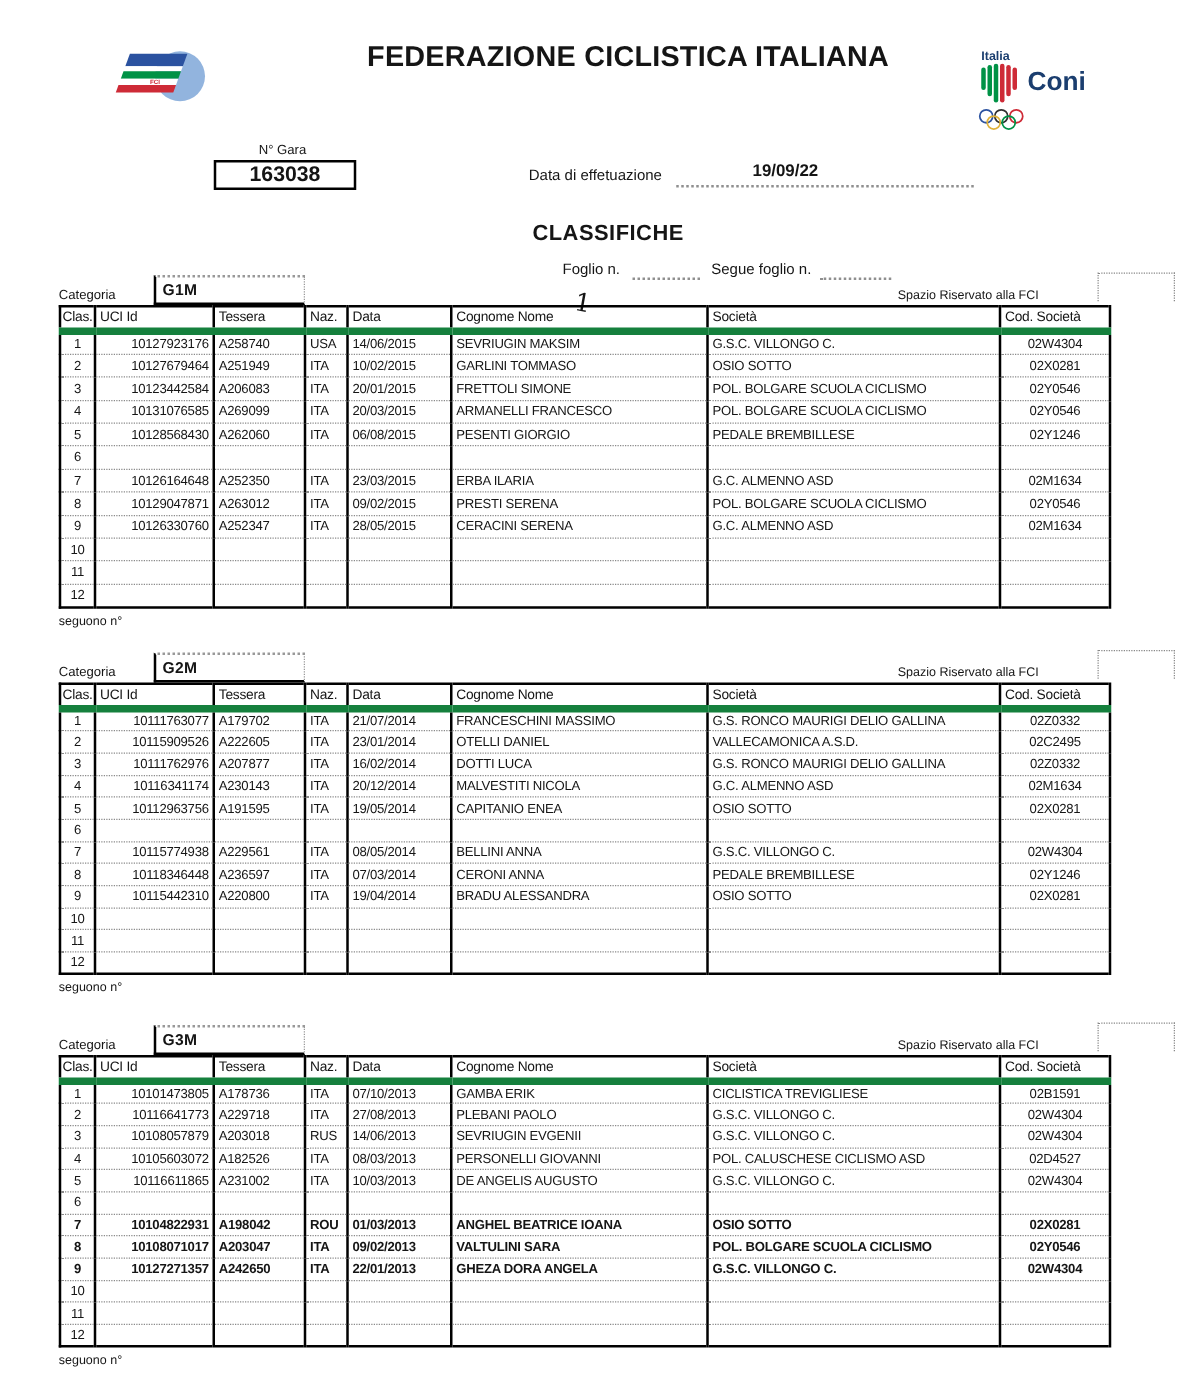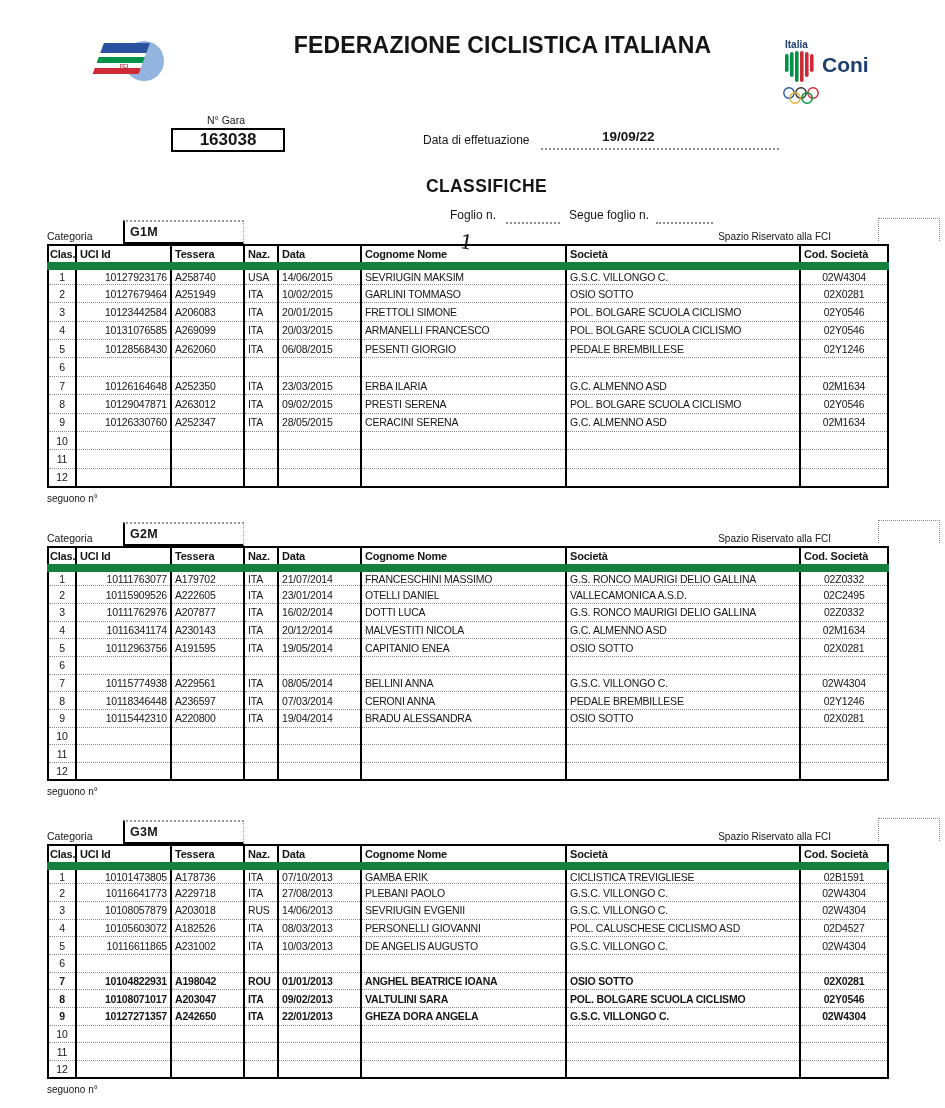--- a/index.html
+++ b/index.html
@@ -36,22 +36,22 @@
   .catlabel{position:absolute;left:0;bottom:2px;font-size:10.5px;}
   .catbox{position:absolute;left:76px;top:-2px;width:118px;height:20px;
           border:2px solid #000;border-top:2px dotted #999;border-right:1px dotted #999;
           display:flex;align-items:center;}
   .catbox span{font-size:12.5px;font-weight:bold;padding-left:5px;letter-spacing:.3px;}
   .spazio{position:absolute;right:116px;bottom:2px;font-size:10px;margin-top:20px;}
   .dotfrag{position:absolute;left:831px;top:-4px;width:60px;height:22px;
            border:1px dotted #888;border-bottom:none;}
 
   table{border-collapse:collapse;table-layout:fixed;width:840px;border:2px solid #000;}
-  th{border-right:2px solid #000;border-bottom:8px solid #15803d;
-     font-size:11px;font-weight:bold;text-align:left;padding:0 3px;height:16px;
+  th{border-right:2px solid #000;border-bottom:6px solid #15803d;
+     font-size:11px;font-weight:normal;text-align:left;padding:0 3px;height:16px;
      letter-spacing:-.2px;white-space:nowrap;overflow:hidden;}
   td{border-right:2px solid #000;border-bottom:1px dotted #8a8a8a;
      font-size:10.5px;padding:0 3px;height:17.7px;box-sizing:border-box;
      letter-spacing:-.2px;white-space:nowrap;overflow:hidden;}
   .cat[data-table="0"] td{height:18.4px;}
   tr:last-child td{border-bottom:none;}
   td.c0,th.c0{text-align:center;padding:0 1px;}
   td.c1{text-align:right;}
   td.c7{text-align:center;}
   tr.bold td{font-weight:bold;}
@@ -521,21 +521,21 @@
             <td class="c4"></td>
             <td class="c5"></td>
             <td class="c6"></td>
             <td class="c7"></td>
           </tr>
           <tr class="bold">
             <td class="c0">7</td>
             <td class="c1">10104822931</td>
             <td class="c2">A198042</td>
             <td class="c3">ROU</td>
-            <td class="c4">01/01/2013</td>
+            <td class="c4">01/03/2013</td>
             <td class="c5">ANGHEL BEATRICE IOANA</td>
             <td class="c6">OSIO SOTTO</td>
             <td class="c7">02X0281</td>
           </tr>
           <tr class="bold">
             <td class="c0">8</td>
             <td class="c1">10108071017</td>
             <td class="c2">A203047</td>
             <td class="c3">ITA</td>
             <td class="c4">09/02/2013</td>

